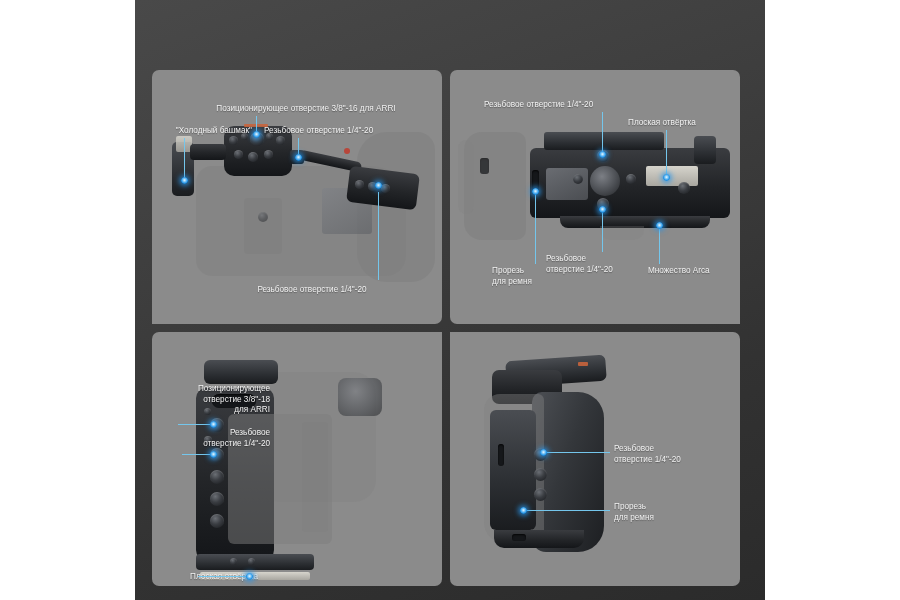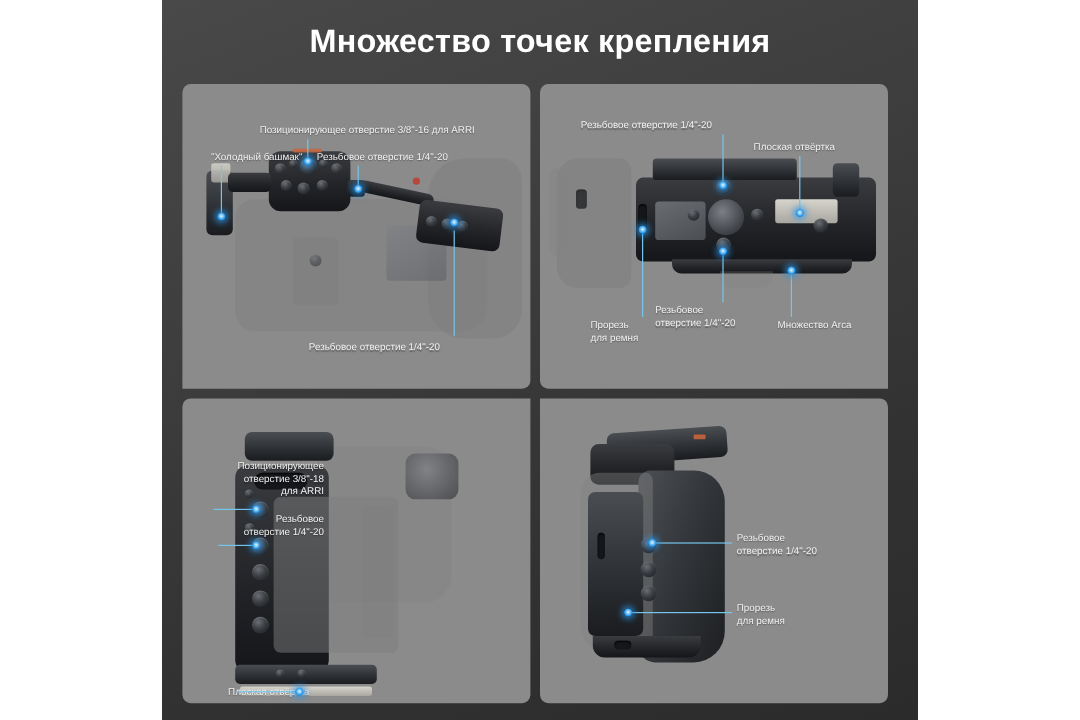--- a/index.html
+++ b/index.html
@@ -59,21 +59,20 @@
     background:radial-gradient(circle at 40% 35%,#7c7f85 0%,#4b4e53 55%,#232528 100%);}
   .redpip{position:absolute;border-radius:50%;background:#c0392b;opacity:.85;}
   .orangebar{position:absolute;background:#c8643c;opacity:.9;border-radius:1px;}
 </style>
 </head>
 <body>
 
 <div id="stage">
   <div class="page-dark"></div>
 
-  <div class="page-title">Множество точек крепления</div>
 
   <div class="grid">
 
     <div class="panel p1">
       <div class="panel-inner">
 
         <div class="bodyghost" style="left:44px;top:96px;width:210px;height:110px;border-radius:16px 34px 20px 16px;"></div>
         <div class="ghostpanel" style="left:205px;top:62px;width:78px;height:150px;border-radius:30px 18px 24px 30px;"></div>
         <div class="screen" style="left:170px;top:118px;width:50px;height:46px;opacity:.55;"></div>
         <div class="ghostpanel" style="left:92px;top:128px;width:38px;height:56px;border-radius:4px;"></div>

